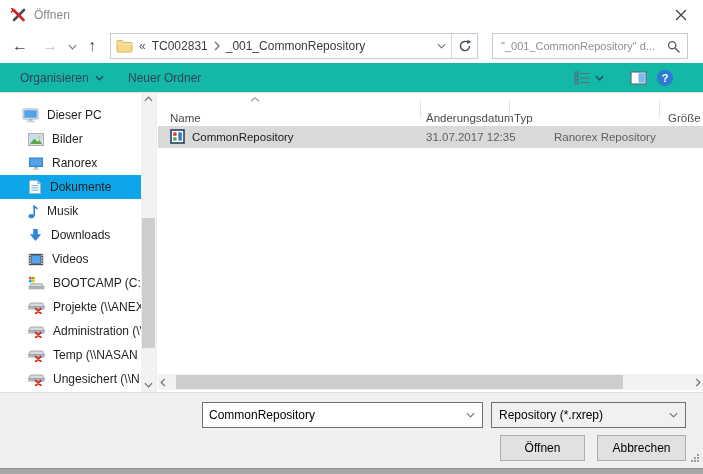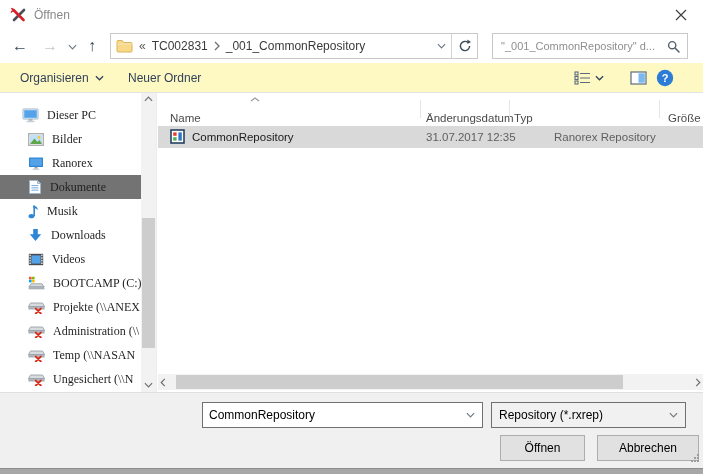--- a/index.html
+++ b/index.html
@@ -30,39 +30,39 @@
   #addr-dd{width:20px;display:flex;justify-content:center;}
   #addr-sep{width:1px;height:24px;background:#d5d5d5;}
   #refresh-btn{width:25px;display:flex;justify-content:center;}
   #searchbox{position:absolute;left:492px;top:3px;width:196px;height:26px;border:1px solid #c9c9c9;
              box-sizing:border-box;background:#fff;display:flex;align-items:center;}
   #search-input{flex:1;border:0;outline:none;padding:0 4px 0 8px;font-family:inherit;font-size:11px;color:#8f8f8f;
                 background:transparent;min-width:0;}
   #search-icon{margin-right:7px;}
 
   
-  #toolbar{position:absolute;top:63px;left:0;right:0;height:29px;background:#fef9c3;border-bottom:1px solid #e3e3e3;
+  #toolbar{position:absolute;top:63px;left:0;right:0;height:29px;background:#14b8a6;border-bottom:1px solid #e3e3e3;
            color:#32425a;}
   .tool-btn{position:absolute;top:0;height:29px;display:flex;align-items:center;gap:6px;}
   #organize-btn{left:20px;}
   #newfolder-btn{left:128px;}
   #view-btn{left:574px;gap:4px;}
   #pane-btn{left:630px;}
   #help-btn{left:656px;}
 
   
   #main{position:absolute;top:93px;left:0;right:0;height:299px;background:#fff;}
   #sidebar{position:absolute;left:0;top:0;width:157px;height:100%;border-right:1px solid #ececec;box-sizing:border-box;}
   #sidebar-list{position:absolute;top:10px;left:0;width:141px;}
   .side-item{height:24px;display:flex;align-items:center;gap:8px;width:141px;box-sizing:border-box;
              overflow:hidden;white-space:nowrap;}
   .side-item.lvl0{padding-left:22px;}
   .side-item.lvl1{padding-left:28px;}
-  .side-item.selected{background:#737373;text-align:right;}
-  .side-label{overflow:hidden;white-space:nowrap;font-family:Liberation Serif, serif;}
+  .side-item.selected{background:#0ea5e9;text-align:right;}
+  .side-label{overflow:hidden;white-space:nowrap;}
   #side-scrollbar{position:absolute;left:141px;top:0;width:15px;height:100%;background:#f2f2f2;}
   #side-scroll-up{position:absolute;top:3px;left:0;width:15px;display:flex;justify-content:center;}
   #side-scroll-down{position:absolute;bottom:4px;left:0;width:15px;display:flex;justify-content:center;}
   #side-thumb{position:absolute;top:125px;left:1px;width:13px;height:130px;background:#cdcdcd;}
 
   #filearea{position:absolute;left:158px;top:0;right:0;height:100%;overflow:hidden;}
   #list-header{position:absolute;top:3px;left:0;right:0;height:24px;color:#4a4a4a;font-size:11.5px;}
   .hcol{position:absolute;top:10px;line-height:24px;white-space:nowrap;}
   .hsep{position:absolute;top:4px;width:1px;height:18px;background:#e5e5e5;}
   #sort-caret{position:absolute;top:1px;left:92px;}
@@ -87,21 +87,21 @@
                   border:1px solid #707070;display:flex;align-items:center;}
   #filename-input{flex:1;border:0;outline:none;padding:0 4px 0 6px;font-family:inherit;font-size:12px;color:#000;min-width:0;background:transparent;}
   #filename-dd{margin-right:7px;line-height:0;}
   #filetype-combo{position:absolute;left:491px;top:9px;width:195px;height:26px;box-sizing:border-box;background:#f1f1f1;
                   border:1px solid #707070;display:flex;align-items:center;}
   #filetype-value{flex:1;padding-left:7px;color:#000;white-space:nowrap;overflow:hidden;}
   #filetype-dd{margin-right:7px;line-height:0;}
   .push-btn{position:absolute;top:42px;height:26px;box-sizing:border-box;background:#e1e1e1;border:1px solid #adadad;
             display:flex;align-items:center;justify-content:center;color:#000;}
   #open-btn{left:500px;width:85px;}
-  #cancel-btn{left:597px;width:102px;}
+  #cancel-btn{left:597px;width:89px;}
   #resize-grip{position:absolute;right:3px;bottom:6px;line-height:0;}
   #bottom-strip{position:absolute;top:468px;left:0;right:0;height:6px;background:#a7a7a7;border-top:1px solid #8e8e8e;box-sizing:border-box;}
 </style>
 </head>
 <body>
 
 <div id="window">
 
   <div id="titlebar">
     <span id="app-icon" class="icon">

